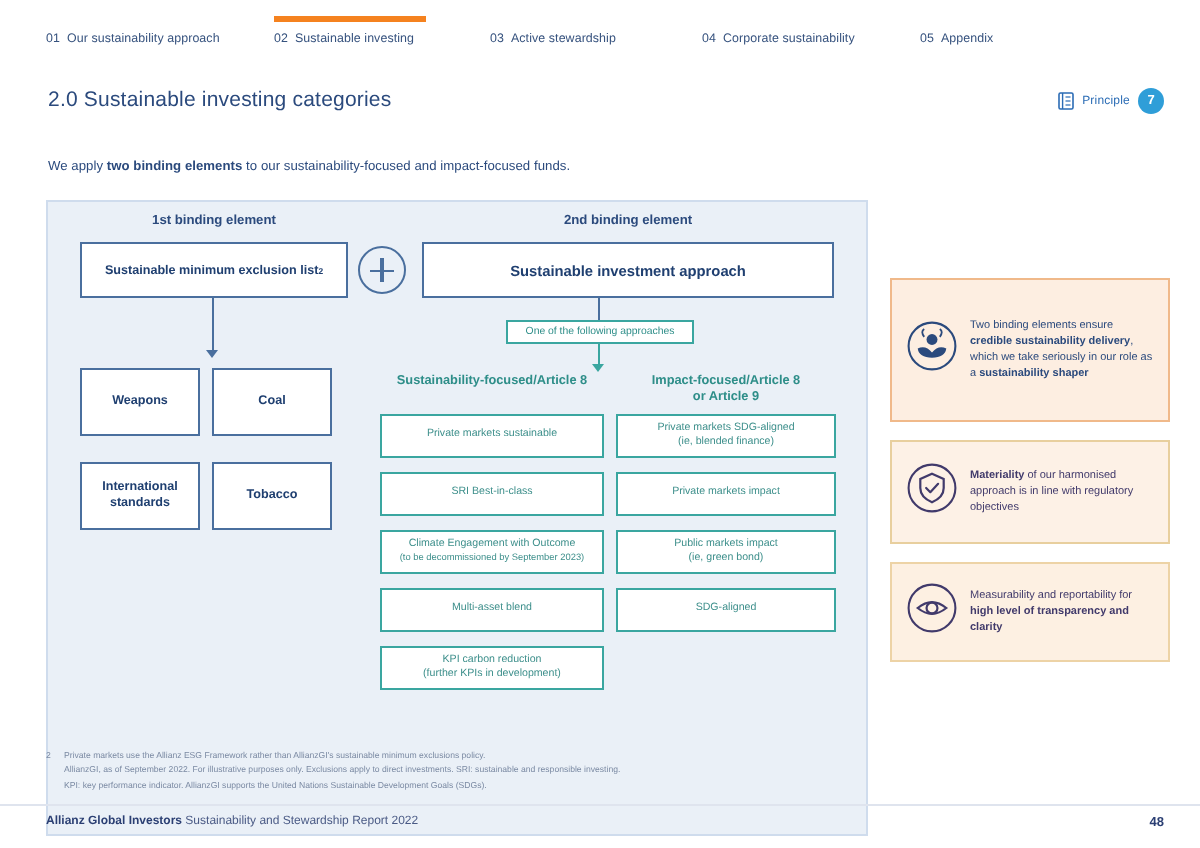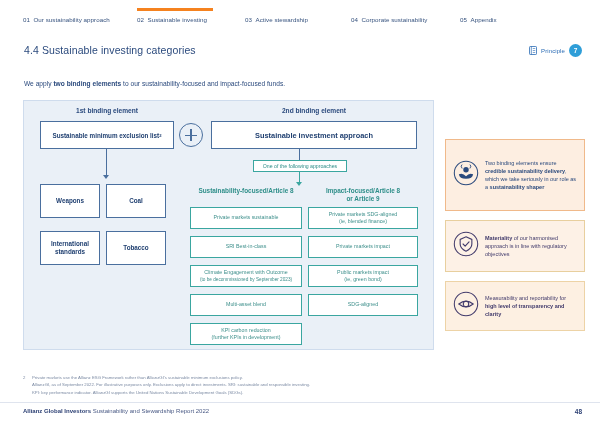--- a/index.html
+++ b/index.html
@@ -47,21 +47,21 @@
   
   .intro {
     position: absolute; left: 24px; top: 80px;
     font-size: 6.6px; color:#2b4a7d; letter-spacing:.02px;
   }
   .intro b { font-weight: bold; }
 
   
   .panel {
     position: absolute; left: 23px; top: 100px;
-    width: 411px; height: 250px;
+    width: 411px; height: 318px;
     background: #eaf0f7;
     border: 1px solid #cfdced;
   }
   .be-head {
     position: absolute; font-size: 6.6px; font-weight: bold;
     color: #2b4a7d; text-align: center;
   }
   .wbox {
     position: absolute; background:#fff; border:1px solid #4a6f9e;
     display:flex; align-items:center; justify-content:center; text-align:center;
@@ -170,21 +170,21 @@
       <span class="nav-num">03</span><span class="nav-label">Active stewardship</span>
     </div>
     <div class="nav-item" id="nav3" style="left: 351px;">
       <span class="nav-num">04</span><span class="nav-label">Corporate sustainability</span>
     </div>
     <div class="nav-item" id="nav4" style="left: 460px;">
       <span class="nav-num">05</span><span class="nav-label">Appendix</span>
     </div>
   </div>
 
-  <div class="title">4.4 Sustainable investing categories</div>
+  <div class="title">2.0 Sustainable investing categories</div>
 
   <div class="principle-wrap">
     <span>
       <svg class="book-icon" viewBox="0 0 16 18">
         <rect x="1" y="1" width="14" height="16" rx="1.5" fill="none" stroke="#2b6cb5" stroke-width="1.6"></rect>
         <line x1="4.6" y1="1" x2="4.6" y2="17" stroke="#2b6cb5" stroke-width="1.4"></line>
         <line x1="7.5" y1="5" x2="12.5" y2="5" stroke="#2b6cb5" stroke-width="1.2"></line>
         <line x1="7.5" y1="9" x2="12.5" y2="9" stroke="#2b6cb5" stroke-width="1.2"></line>
         <line x1="7.5" y1="13" x2="12.5" y2="13" stroke="#2b6cb5" stroke-width="1.2"></line>
       </svg>

